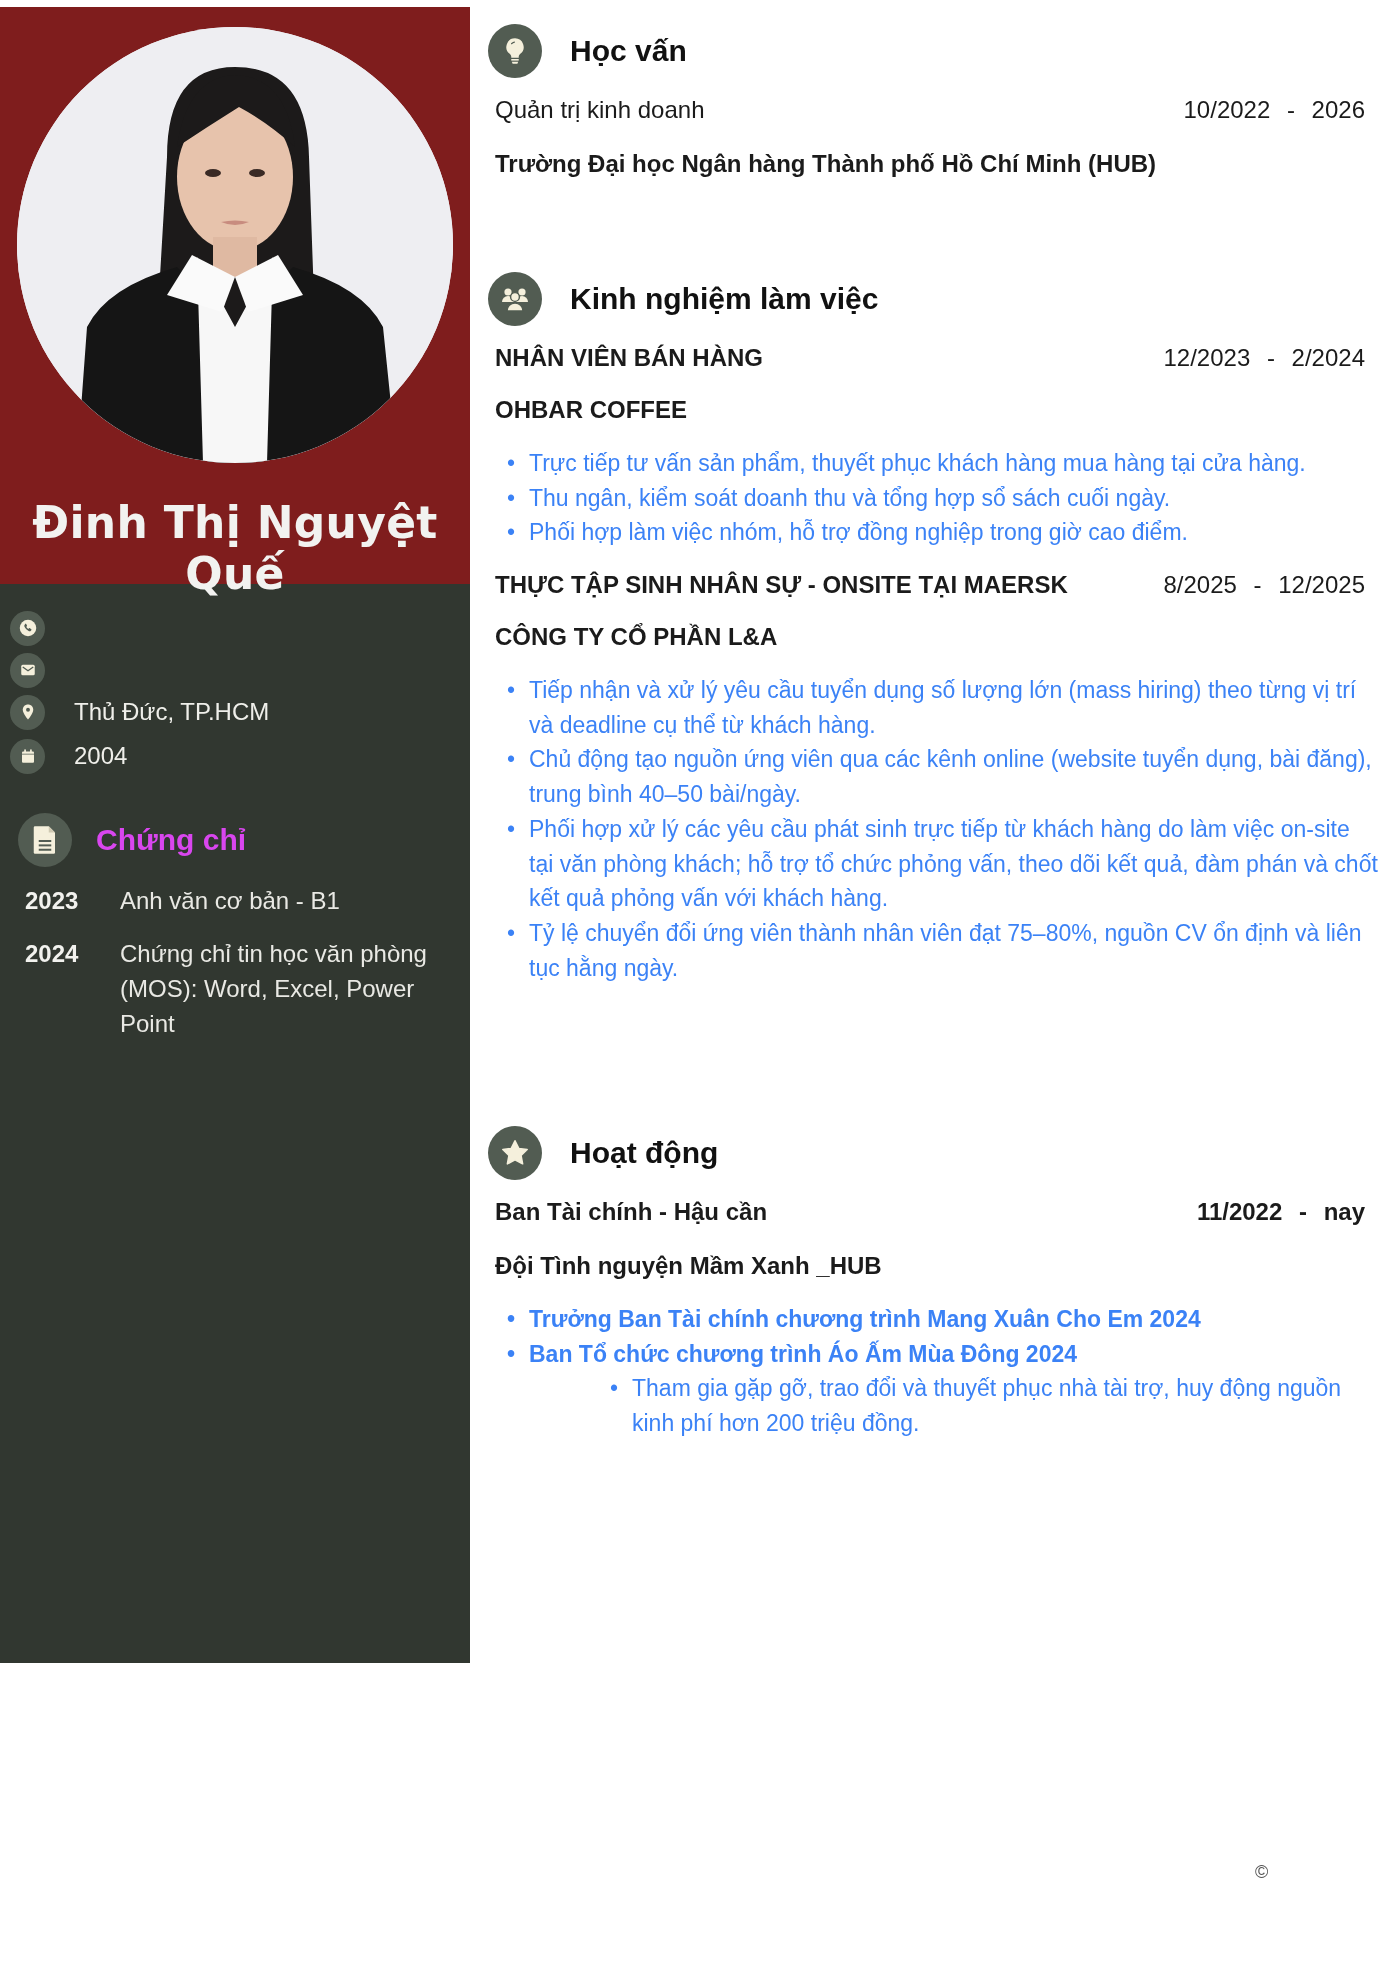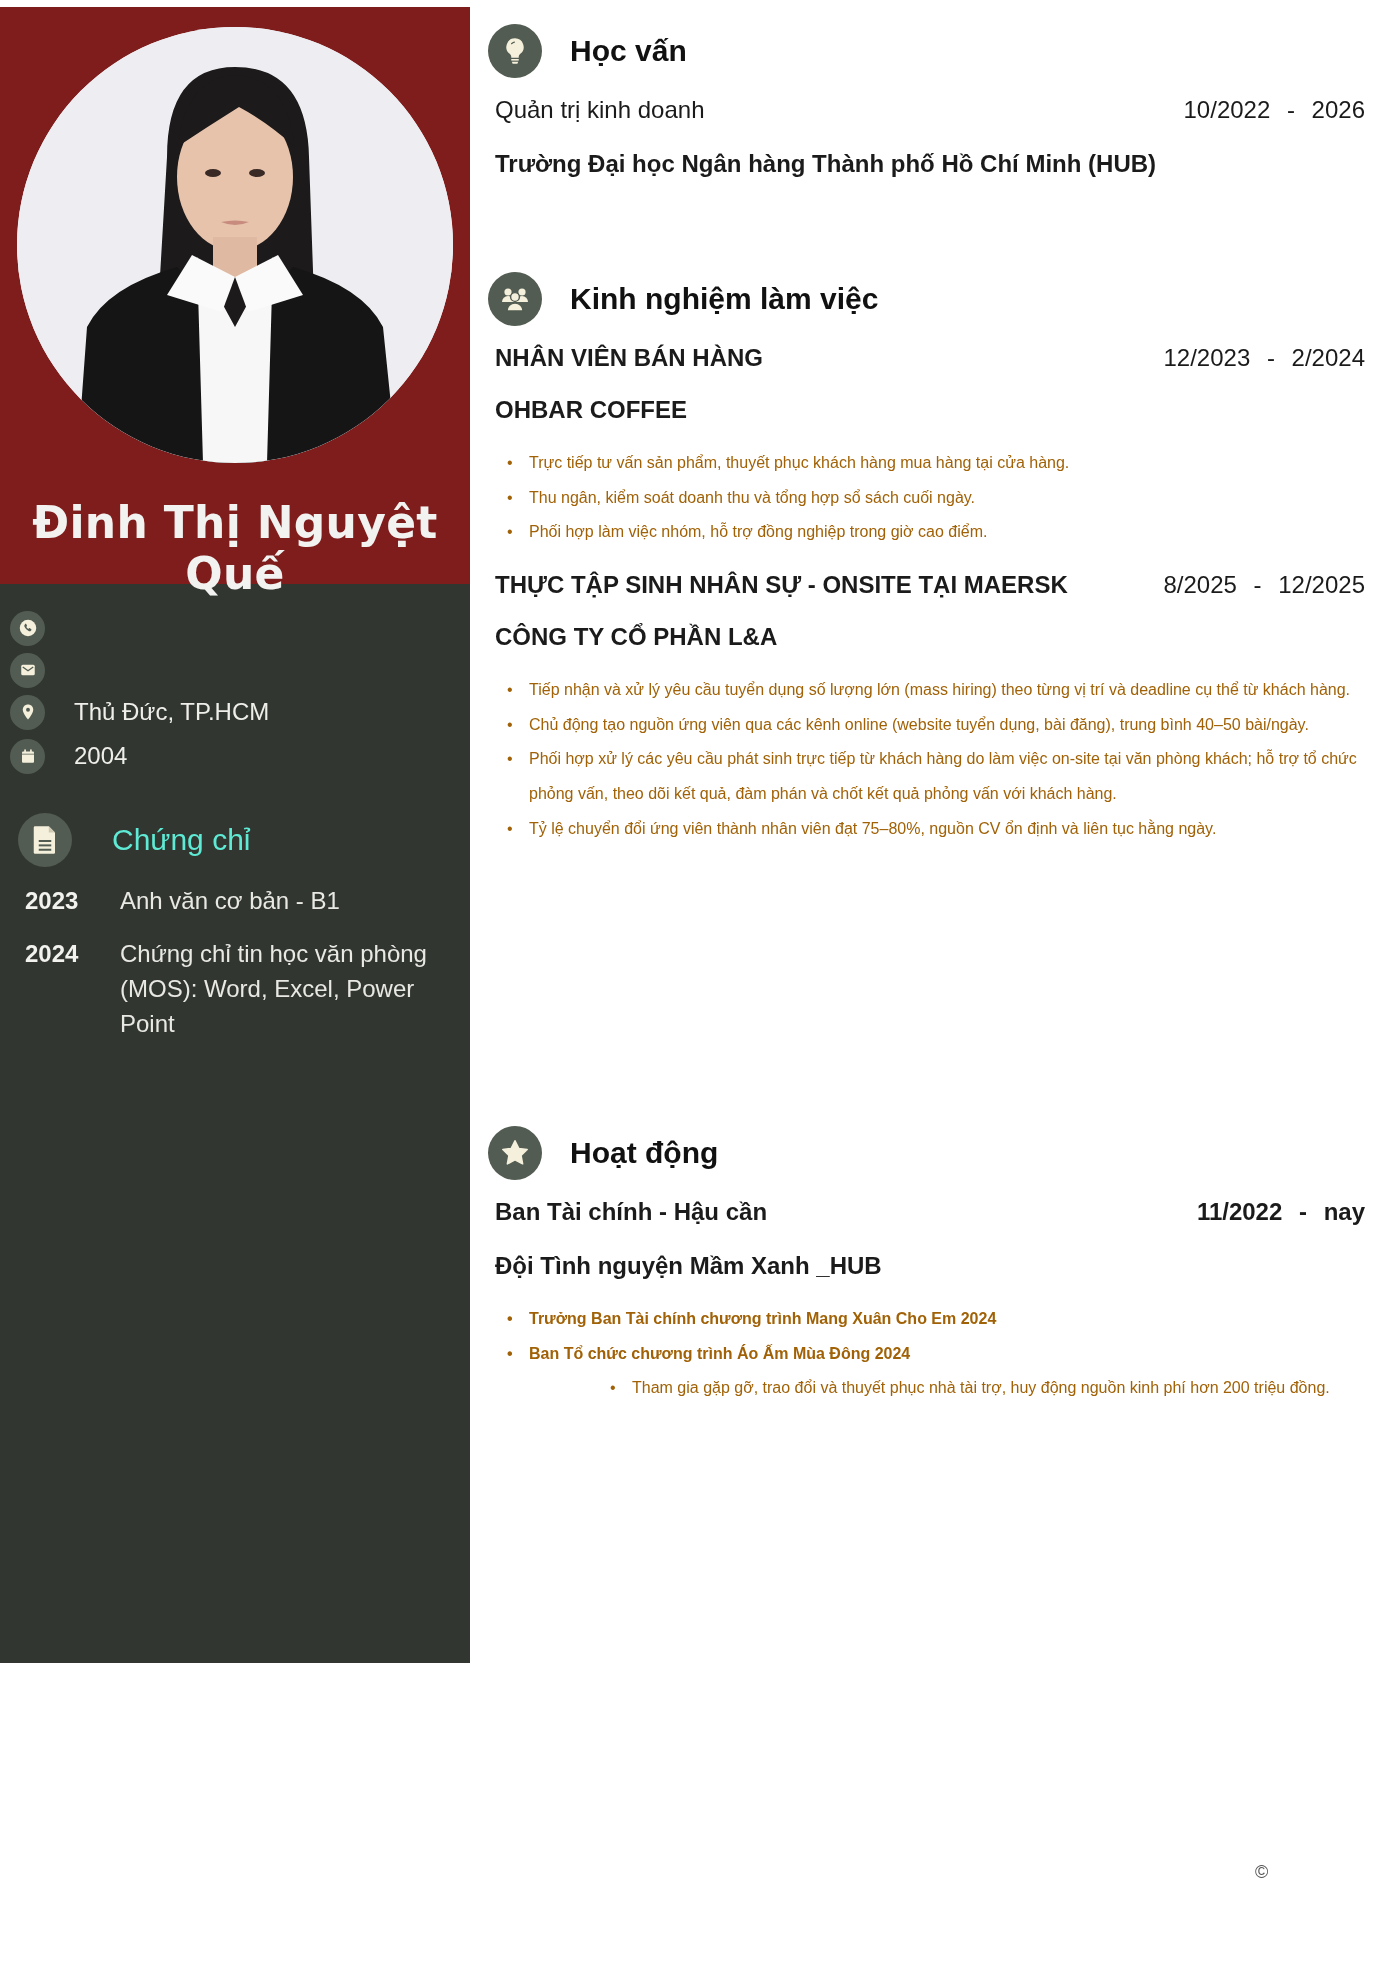--- a/index.html
+++ b/index.html
@@ -14,40 +14,40 @@
   .name { position: absolute; left: 0; top: 490px; width: 470px; text-align: center; color: #f2f2f0; font-weight: 700; font-size: 44px; letter-spacing: 0.3px; font-family: "DejaVu Sans", sans-serif; }
 
   .contact-row { position: absolute; left: 10px; height: 36px; display: flex; align-items: center; }
   .circle-icon { width: 35px; height: 35px; border-radius: 50%; background: #525c52; display: flex; align-items: center; justify-content: center; flex: 0 0 auto; }
   .circle-icon svg { width: 18px; height: 18px; }
   .contact-text { margin-left: 29px; color: #efefea; font-size: 24px; white-space: nowrap; }
 
   .sb-section-head { position: absolute; left: 18px; top: 806px; display: flex; align-items: center; }
   .sb-section-head .big-icon { width: 54px; height: 54px; border-radius: 50%; background: #525c52; display: flex; align-items: center; justify-content: center; }
   .sb-section-head .big-icon svg { width: 26px; height: 30px; }
-  .sb-section-title { margin-left: 40px; color: #5eead4; font-size: 30px; font-weight: 400; }
+  .sb-section-title { margin-left: 24px; color: #d946ef; font-size: 30px; font-weight: 700; }
 
   .cert-row { position: absolute; left: 25px; width: 430px; display: flex; }
   .cert-year { width: 95px; color: #f2f2ee; font-weight: 700; font-size: 24px; line-height: 35px; flex: 0 0 auto; }
   .cert-name { color: #e9e9e4; font-size: 24px; line-height: 35px; width: 330px; }
 
   
   .main { position: absolute; left: 488px; top: 0; width: 900px; }
   .sec-head { position: absolute; left: 0; display: flex; align-items: center; }
   .sec-icon { width: 54px; height: 54px; border-radius: 50%; background: #525c52; display: flex; align-items: center; justify-content: center; }
   .sec-icon svg { width: 32px; height: 32px; }
   .sec-title { margin-left: 28px; font-size: 30px; font-weight: 700; color: #111; }
 
   .row { position: absolute; left: 7px; width: 870px; display: flex; justify-content: space-between; align-items: baseline; font-size: 24px; }
   .row .left { white-space: nowrap; }
   .row .right { white-space: nowrap; word-spacing: 10px; }
   .bold { font-weight: 700; }
   .line { position: absolute; left: 7px; font-size: 24px; white-space: nowrap; }
 
-  ul.bullets { position: absolute; left: 7px; width: 885px; list-style: none; font-size: 16px; line-height: 34.7px; color: #a16207; }
+  ul.bullets { position: absolute; left: 7px; width: 885px; list-style: none; font-size: 23px; line-height: 34.7px; color: #3b82f6; }
   ul.bullets li { position: relative; padding-left: 34px; }
   ul.bullets li::before { content: "•"; position: absolute; left: 12px; top: 0; }
   ul.bullets li.bold-item { font-weight: 700; }
   ul.bullets ul.sub { list-style: none; font-weight: 400; }
   ul.bullets ul.sub li { padding-left: 103px; }
   ul.bullets ul.sub li::before { left: 81px; }
 
   .copyright { position: absolute; left: 1255px; top: 1862px; font-size: 18px; color: #555; }
 </style>
 </head>

